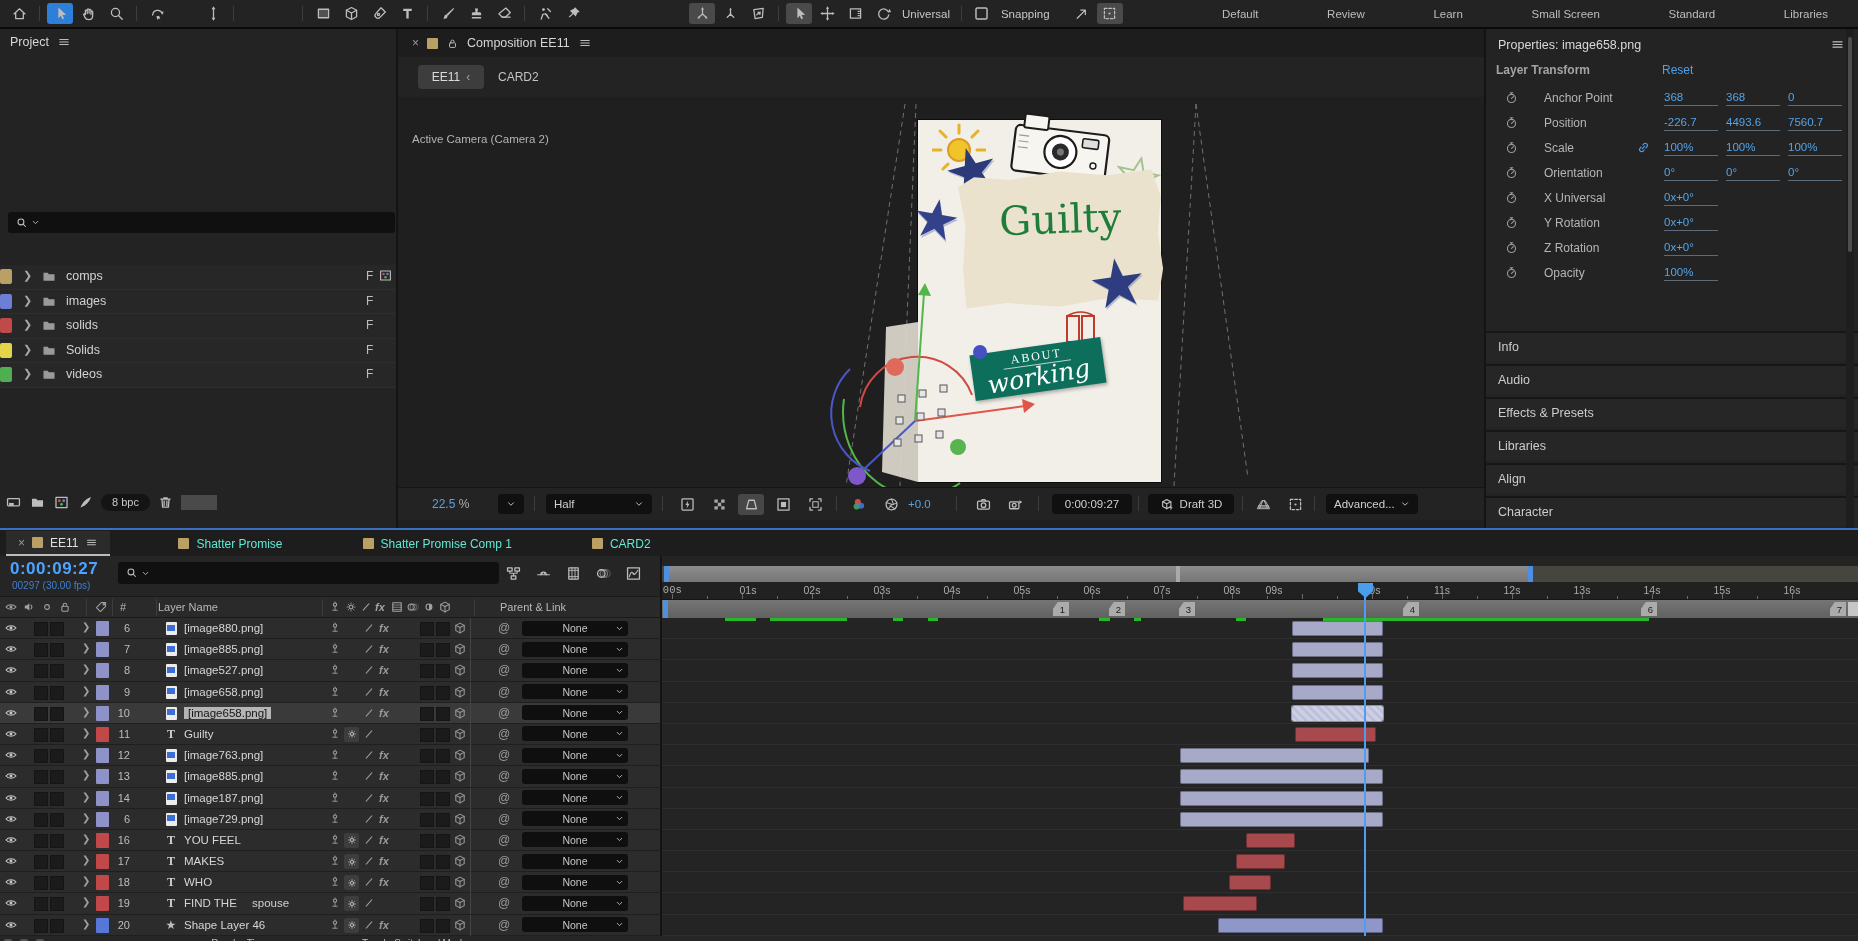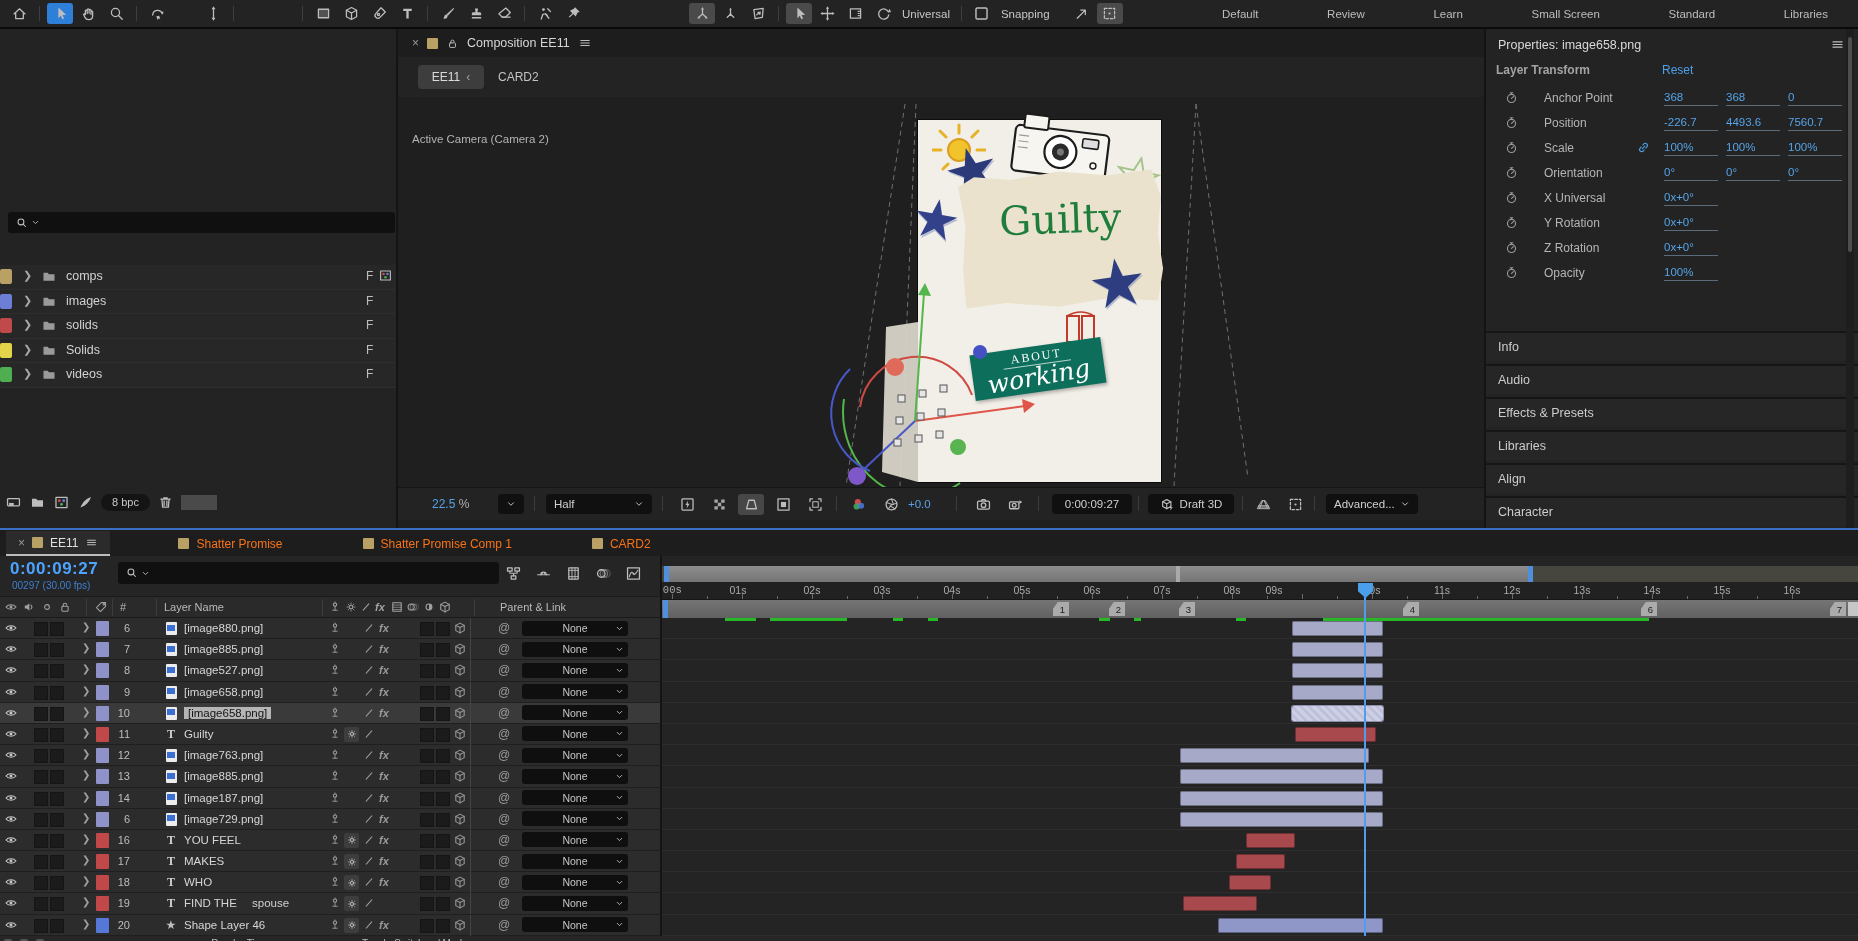--- a/index.html
+++ b/index.html
@@ -75,21 +75,21 @@
   .prow .sw{position:absolute;left:18px;top:3px;width:15px;height:15px;color:#999;}
   .prow .lbl{position:absolute;left:58px;top:4px;color:#b5b5b5;font-size:12px;}
   .prow .lnk{position:absolute;left:150px;top:3px;width:15px;height:15px;color:#4da0e8;}
   .pval{position:absolute;top:4px;width:54px;color:#55a3e8;font-size:11.5px;border-bottom:1px solid #5c6b7a;padding-bottom:2px;}
   .ppanel{position:absolute;left:0;width:372px;height:30px;background:#262626;border-top:2px solid #161616;display:flex;align-items:center;padding-left:12px;color:#cccccc;font-size:12.5px;box-sizing:border-box;}
   #pr-scroll{position:absolute;left:360px;top:0;width:8px;height:499px;background:#1e1e1e;}
   #pr-thumb{position:absolute;left:2px;top:8px;width:4px;height:215px;background:#4e4e4e;border-radius:2px;}
   
   #timeline{position:absolute;left:0;top:530px;width:1858px;height:411px;background:#252525;}
   #tl-tabs{height:26px;background:#1d1d1d;display:flex;align-items:flex-end;padding-left:6px;}
-  .tl-tab{height:25px;display:flex;align-items:center;gap:7px;padding:0 12px;color:#f97316;font-size:12px;margin-right:56px;}
+  .tl-tab{height:25px;display:flex;align-items:center;gap:7px;padding:0 12px;color:#5eead4;font-size:12px;margin-right:56px;}
   .tl-tab.active{background:#2b2b2b;border-bottom:2px solid #bdbdbd;color:#e0e0e0;box-sizing:border-box;}
   #tl-time{position:absolute;left:10px;top:29px;color:#4da3ff;font-size:17px;font-weight:bold;letter-spacing:.5px;}
   #tl-frames{position:absolute;left:12px;top:50px;color:#3f7fd0;font-size:10px;}
   #tl-search{position:absolute;left:118px;top:32px;width:374px;height:22px;background:#101010;border-radius:3px;display:flex;align-items:center;padding-left:7px;gap:2px;}
   .tl-icons{position:absolute;top:35px;display:flex;gap:13px;}
   #tl-header{position:absolute;left:0;top:66px;width:660px;height:22px;background:#2a2a2a;border-top:1px solid #1a1a1a;border-bottom:1px solid #1a1a1a;box-sizing:border-box;}
   .hlbl{position:absolute;top:4px;color:#b9b9b9;font-size:11px;}
   .hic{position:absolute;top:3px;width:14px;height:14px;color:#a2a2a2;}
   .vsep{position:absolute;top:2px;width:1px;height:17px;background:#3c3c3c;}
   #layer-list{position:absolute;left:0;top:88px;width:660px;height:318px;background:#282828;}
@@ -359,20 +359,28 @@
         <span class="ws">Default</span>
         <span class="ws">Review</span>
         <span class="ws">Learn</span>
         <span class="ws">Small Screen</span>
         <span class="ws">Standard</span>
         <span class="ws">Libraries</span>
       </div>
   </div>
 
   <div id="project" class="panel">
+    <div class="pj-head">
+      <span class="pj-title">Project</span>
+      <i class="ig" style="width:14px;height:14px">
+          <svg viewBox="0 0 20 20" fill="none" stroke="currentColor" stroke-width="1.5" stroke-linecap="round" stroke-linejoin="round">
+            <path d="M4 6.5 H16 M4 10 H16 M4 13.5 H16" stroke-width="1.6"></path>
+          </svg>
+        </i>
+    </div>
     <div id="pj-search">
       <i class="ig" style="width:14px;height:14px">
           <svg viewBox="0 0 20 20" fill="none" stroke="currentColor" stroke-width="1.5" stroke-linecap="round" stroke-linejoin="round">
             <circle cx="8.5" cy="8.5" r="4.2"></circle>
             <path d="M11.6 11.6 L15 15"></path>
           </svg>
         </i>
       <i class="ig" style="width:9px;height:9px">
           <svg viewBox="0 0 20 20" fill="none" stroke="currentColor" stroke-width="1.5" stroke-linecap="round" stroke-linejoin="round">
             <path d="M5 7.5 L10 12.5 L15 7.5" stroke-width="2"></path>
@@ -960,21 +968,21 @@
       <span class="vsep" style="left:86px"></span>
       <i class="ig hic" style="left:94px">
           <svg viewBox="0 0 20 20" fill="none" stroke="currentColor" stroke-width="1.5" stroke-linecap="round" stroke-linejoin="round">
             <path d="M10.8 3.5 H16.5 V9.2 L9.2 16.5 3.5 10.8 Z"></path>
             <circle cx="14" cy="6" r="1.1"></circle>
           </svg>
         </i>
       <span class="vsep" style="left:112px"></span>
       <span class="hlbl" style="left:120px">#</span>
       <span class="vsep" style="left:156px"></span>
-      <span class="hlbl" style="left:164px">Layer Name</span>
+      <span class="hlbl" style="left:158px">Layer Name</span>
       <span class="vsep" style="left:322px"></span>
       <i class="ig hic" style="left:328px">
           <svg viewBox="0 0 20 20" fill="none" stroke="currentColor" stroke-width="1.5" stroke-linecap="round" stroke-linejoin="round">
             <circle cx="10" cy="6.6" r="2.4"></circle>
             <path d="M10 9 V14.6 M6.8 14.6 h6.4 M10 4.2 V2.8" stroke-width="1.3"></path>
           </svg>
         </i>
       <i class="ig hic" style="left:344px">
           <svg viewBox="0 0 20 20" fill="none" stroke="currentColor" stroke-width="1.5" stroke-linecap="round" stroke-linejoin="round">
             <circle cx="10" cy="10" r="2.6"></circle>
@@ -1823,21 +1831,21 @@
       <div id="wa-zone">
         <div id="wa-bar" style="left: 2px; width: 869px;"></div>
         <div class="wa-cap" style="left:2px"></div>
         <div class="wa-cap" style="left:866px"></div>
         <div id="wa-notch"></div>
       </div>
       <div id="ruler">
           <span class="tick-lbl" style="left: 4px; font-family: Liberation Mono, monospace;">0:00s</span>
           <span class="tick" style="left: 10px; height: 5px;"></span>
           <span class="tick" style="left: 45px; height: 3px;"></span>
-          <span class="tick-lbl" style="left: 76px;">01s</span>
+          <span class="tick-lbl" style="left: 86px;">01s</span>
           <span class="tick" style="left: 80px; height: 5px;"></span>
           <span class="tick" style="left: 115px; height: 3px;"></span>
           <span class="tick-lbl" style="left: 150px;">02s</span>
           <span class="tick" style="left: 150px; height: 5px;"></span>
           <span class="tick" style="left: 185px; height: 3px;"></span>
           <span class="tick-lbl" style="left: 220px;">03s</span>
           <span class="tick" style="left: 220px; height: 5px;"></span>
           <span class="tick" style="left: 255px; height: 3px;"></span>
           <span class="tick-lbl" style="left: 290px;">04s</span>
           <span class="tick" style="left: 290px; height: 5px;"></span>

